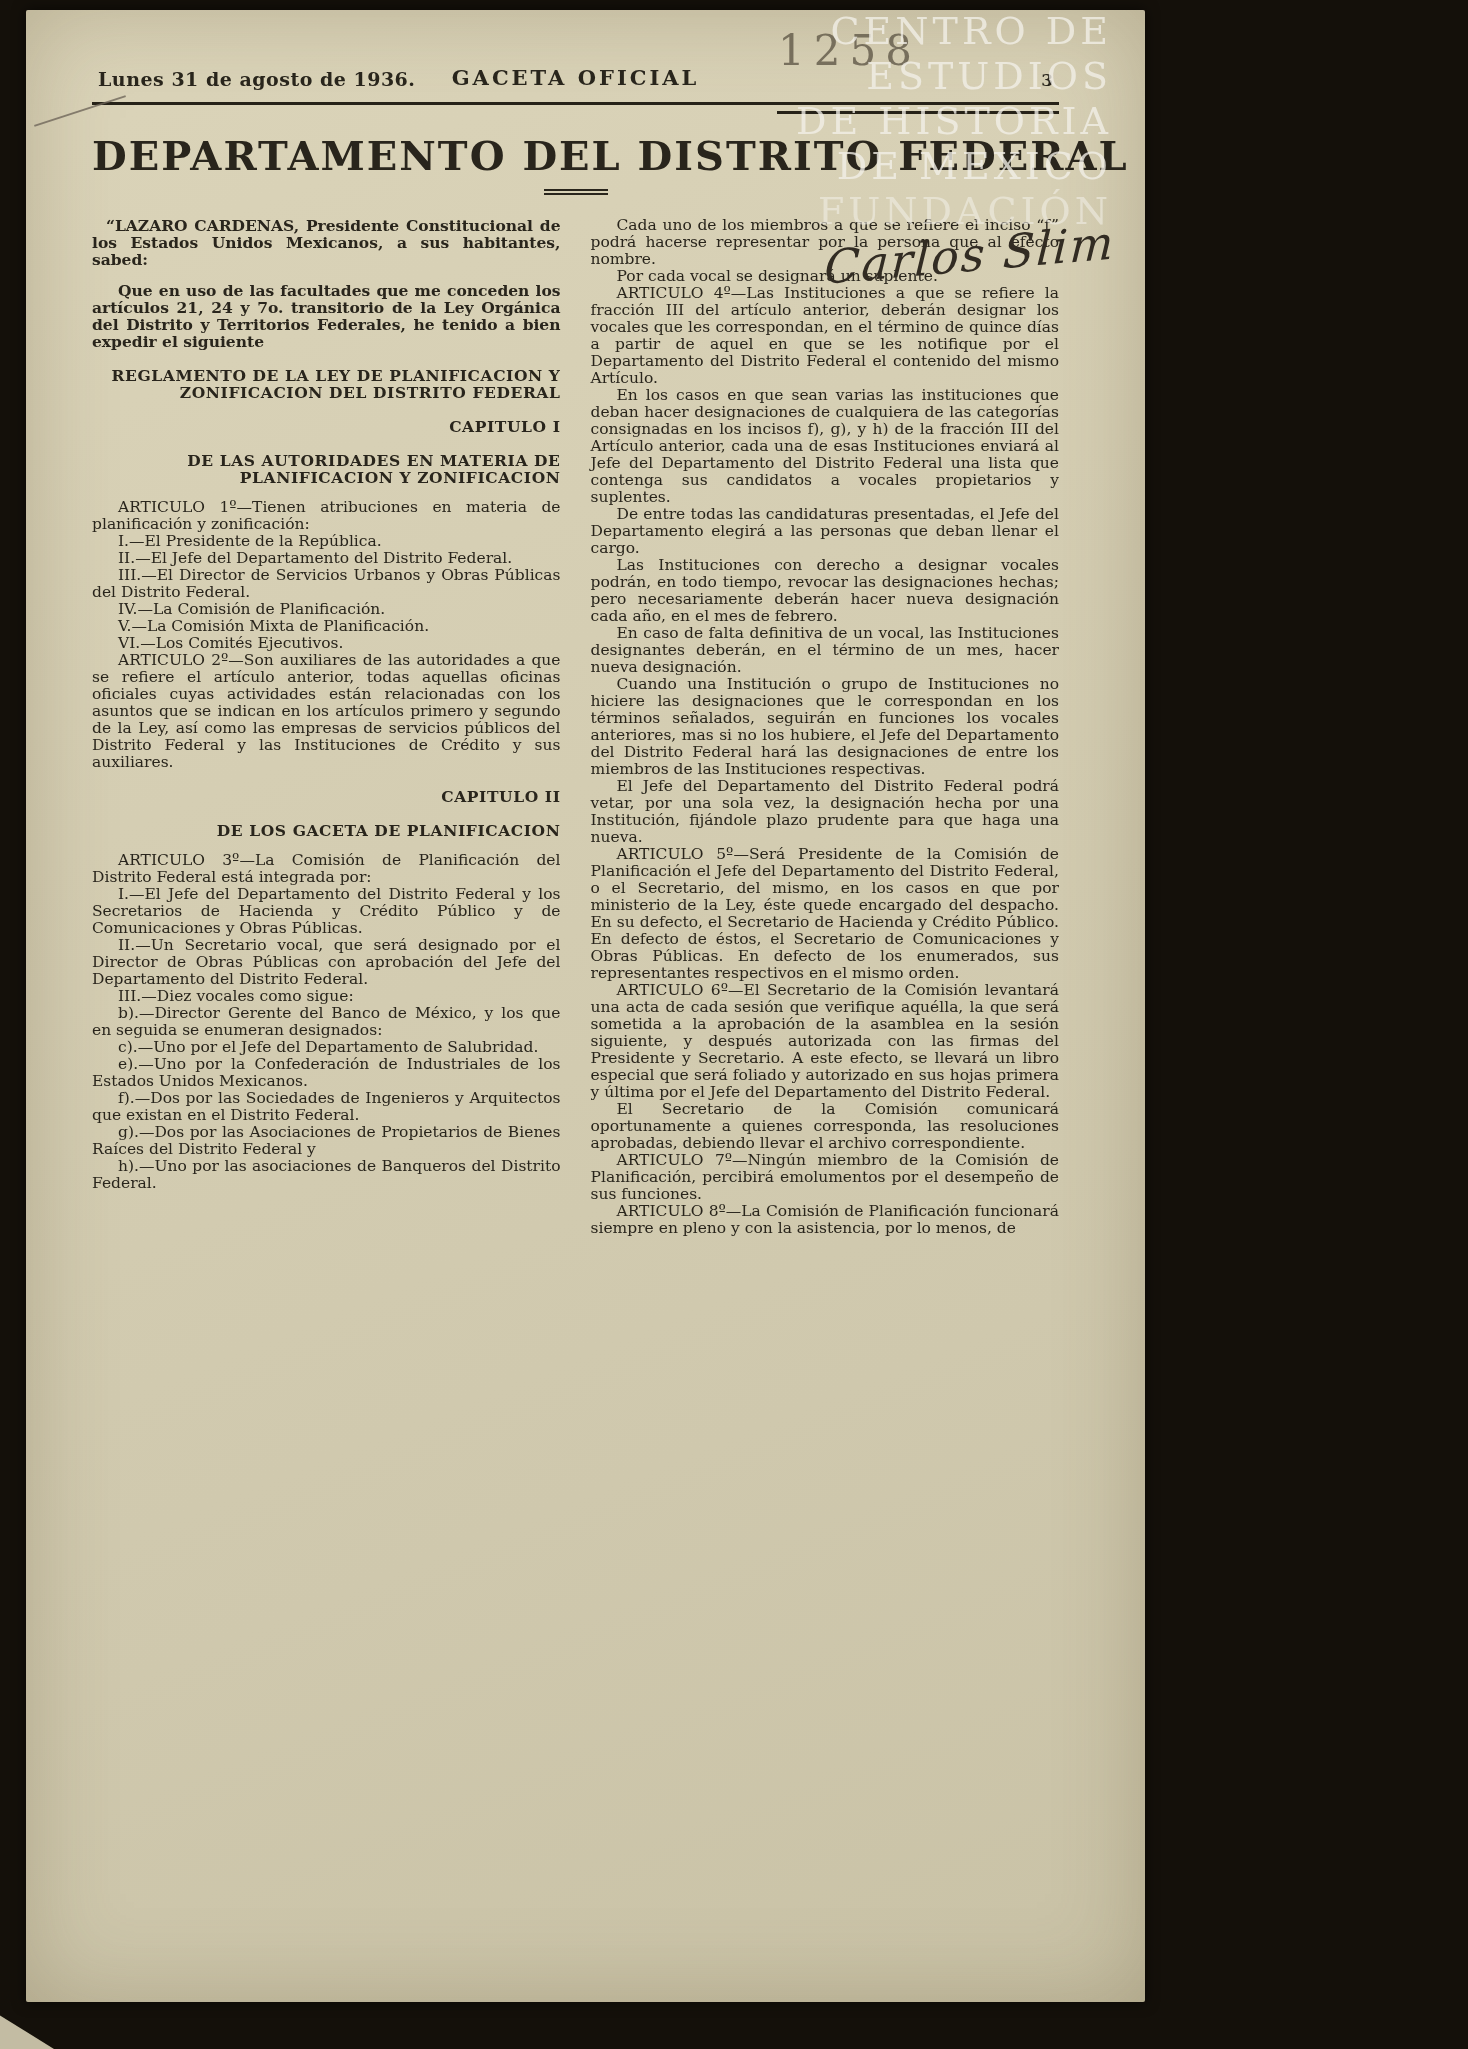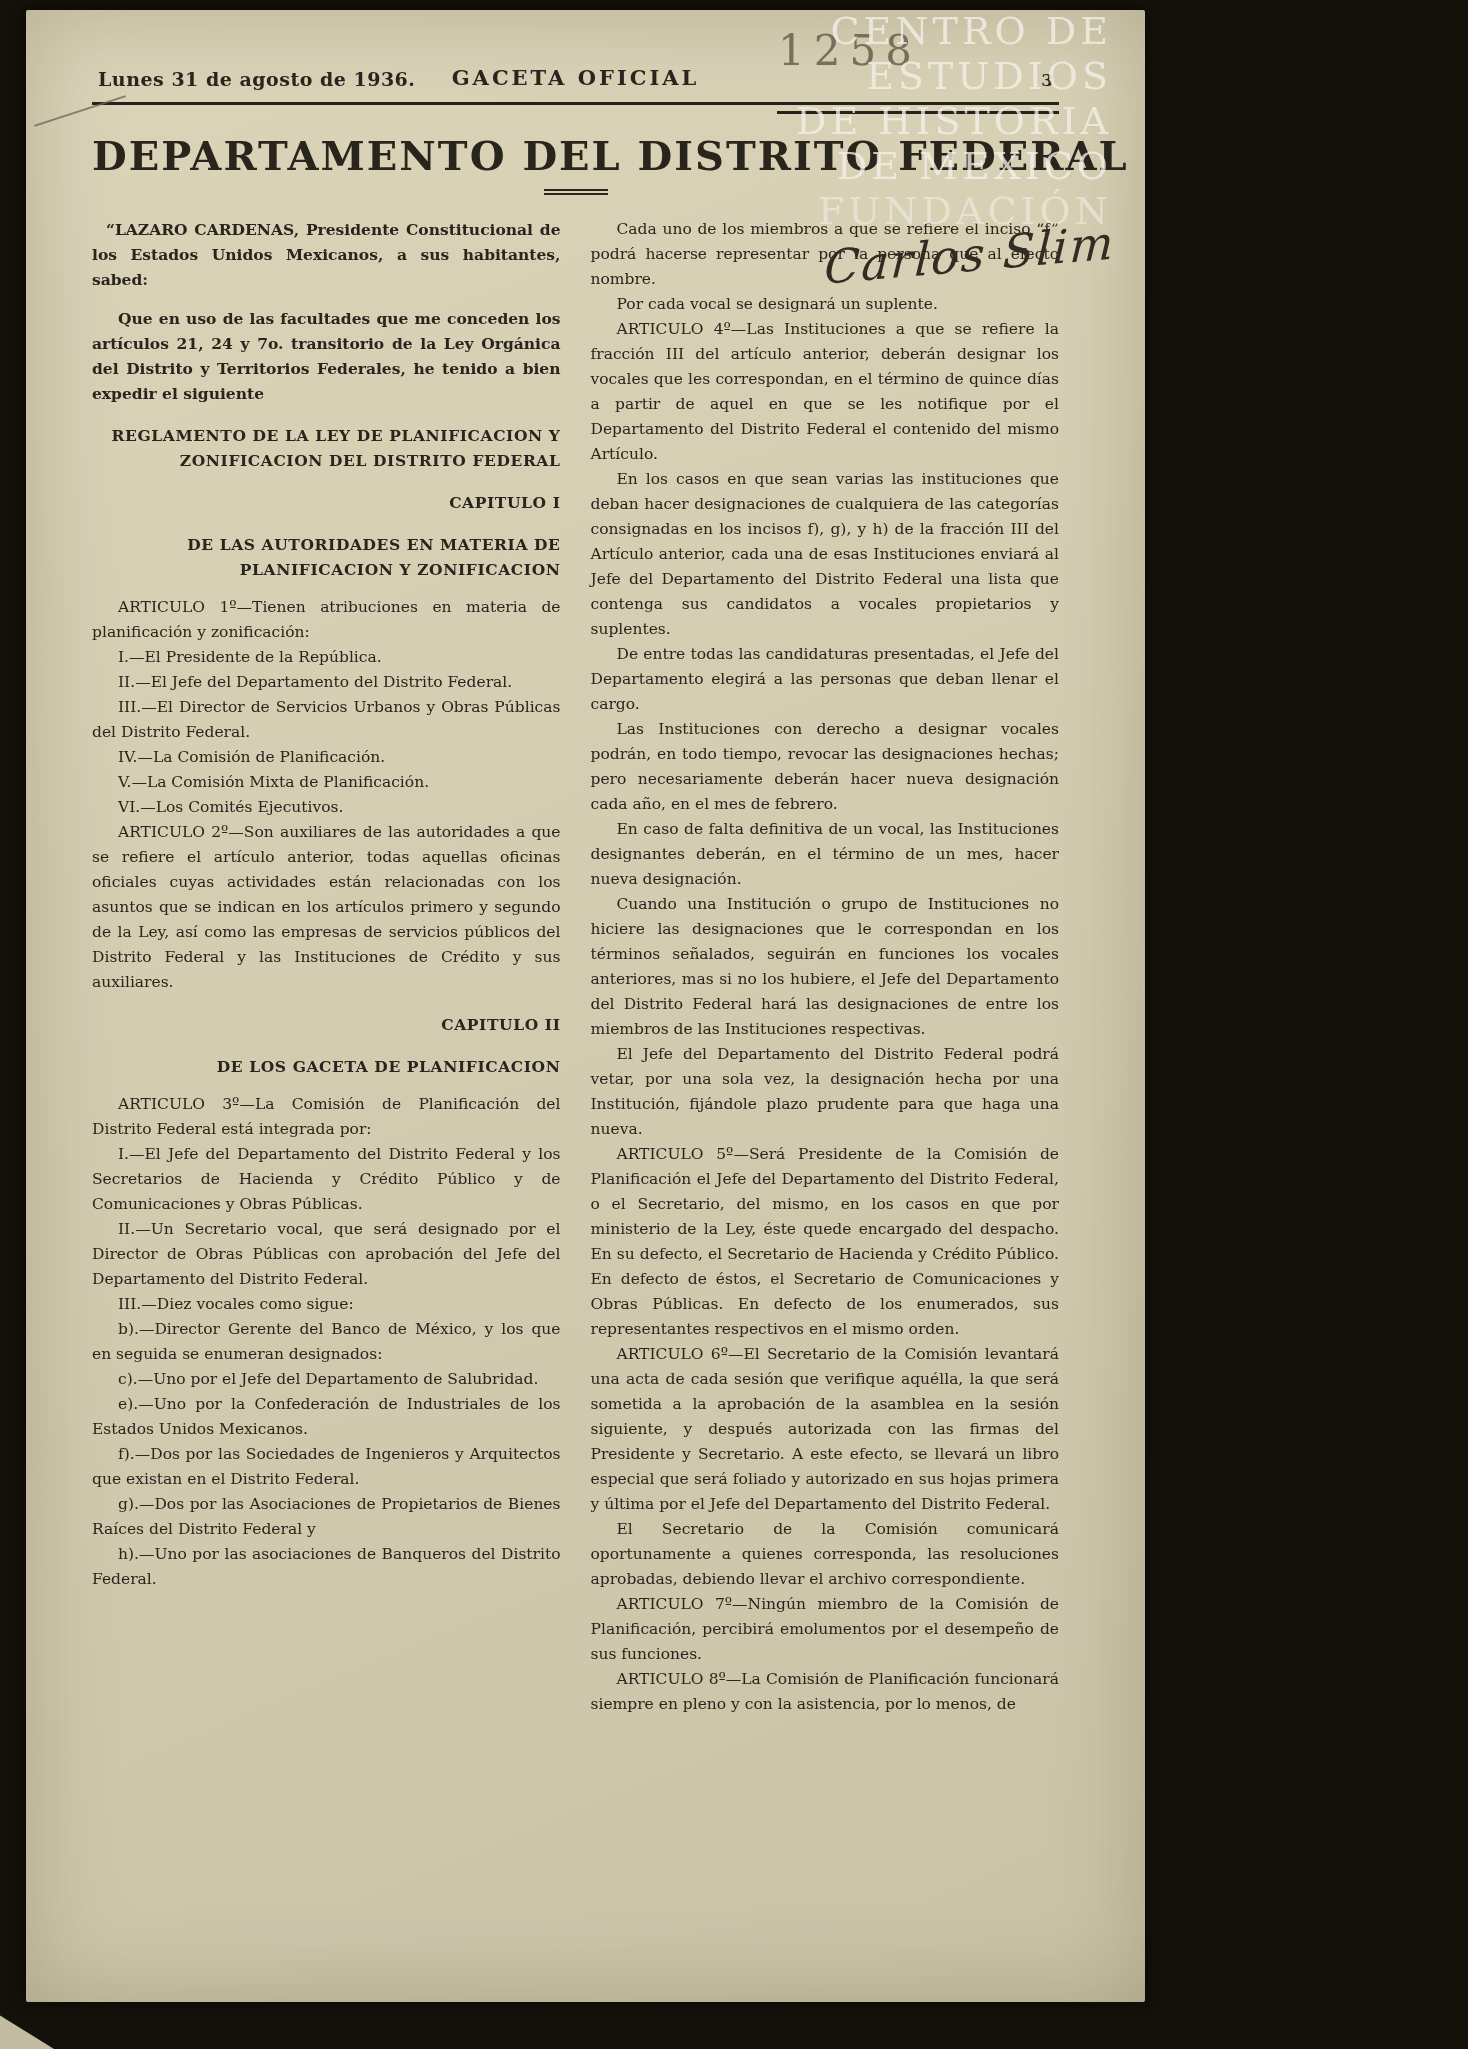--- a/index.html
+++ b/index.html
@@ -65,21 +65,21 @@
     margin:10px auto 0 auto;
     border-top:2px solid #29251c;
     border-bottom:2px solid #29251c;
   }
 
   
   .columns {
     margin-top:22px;
     display:flex; gap:30px;
   }
-  .col { flex:1; text-align:justify; font-size:15.5px; line-height:25px; }
+  .col { flex:1; text-align:justify; font-size:15.5px; line-height:17px; }
   .col p { text-indent:26px; }
   .col .pb { font-weight:bold; text-indent:14px; }
   .col .sp { margin-top:14px;font-weight:bold; }
   .col h3.h {
     text-align:right; text-indent:0;
     font-size:15.5px; font-weight:bold; letter-spacing:.6px;
     margin:17px 0 13px 0;
   }
 
   

